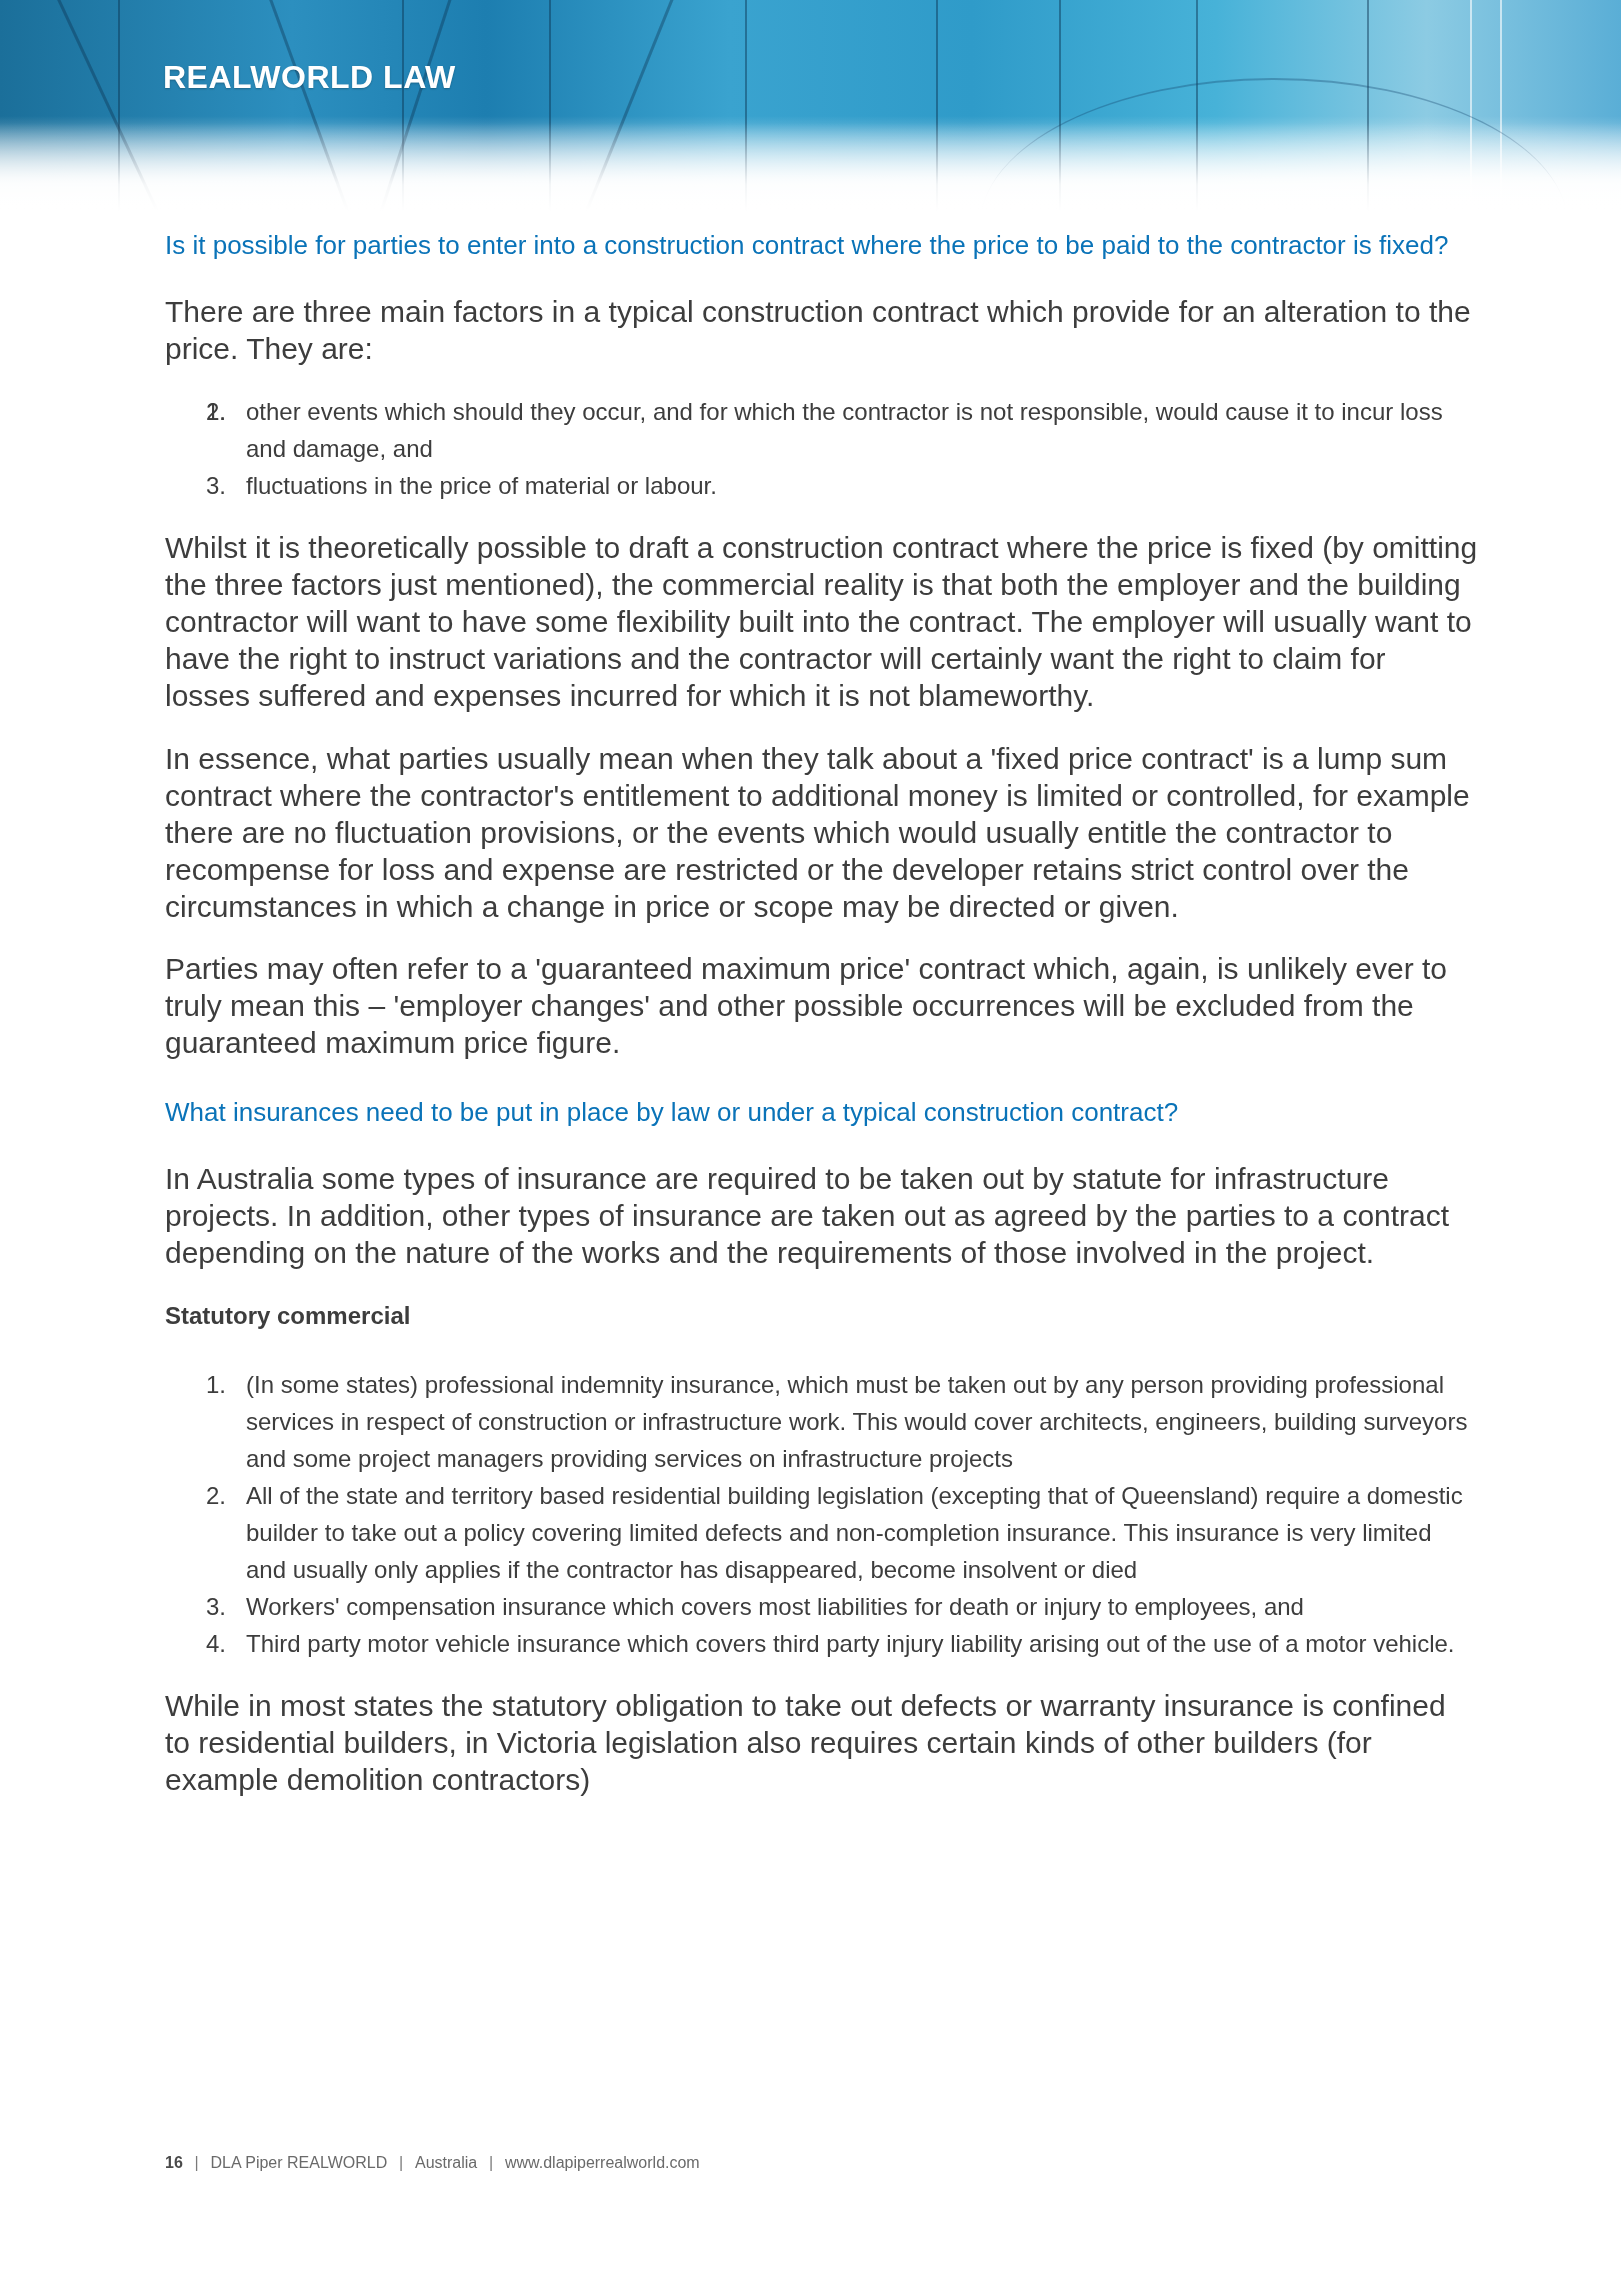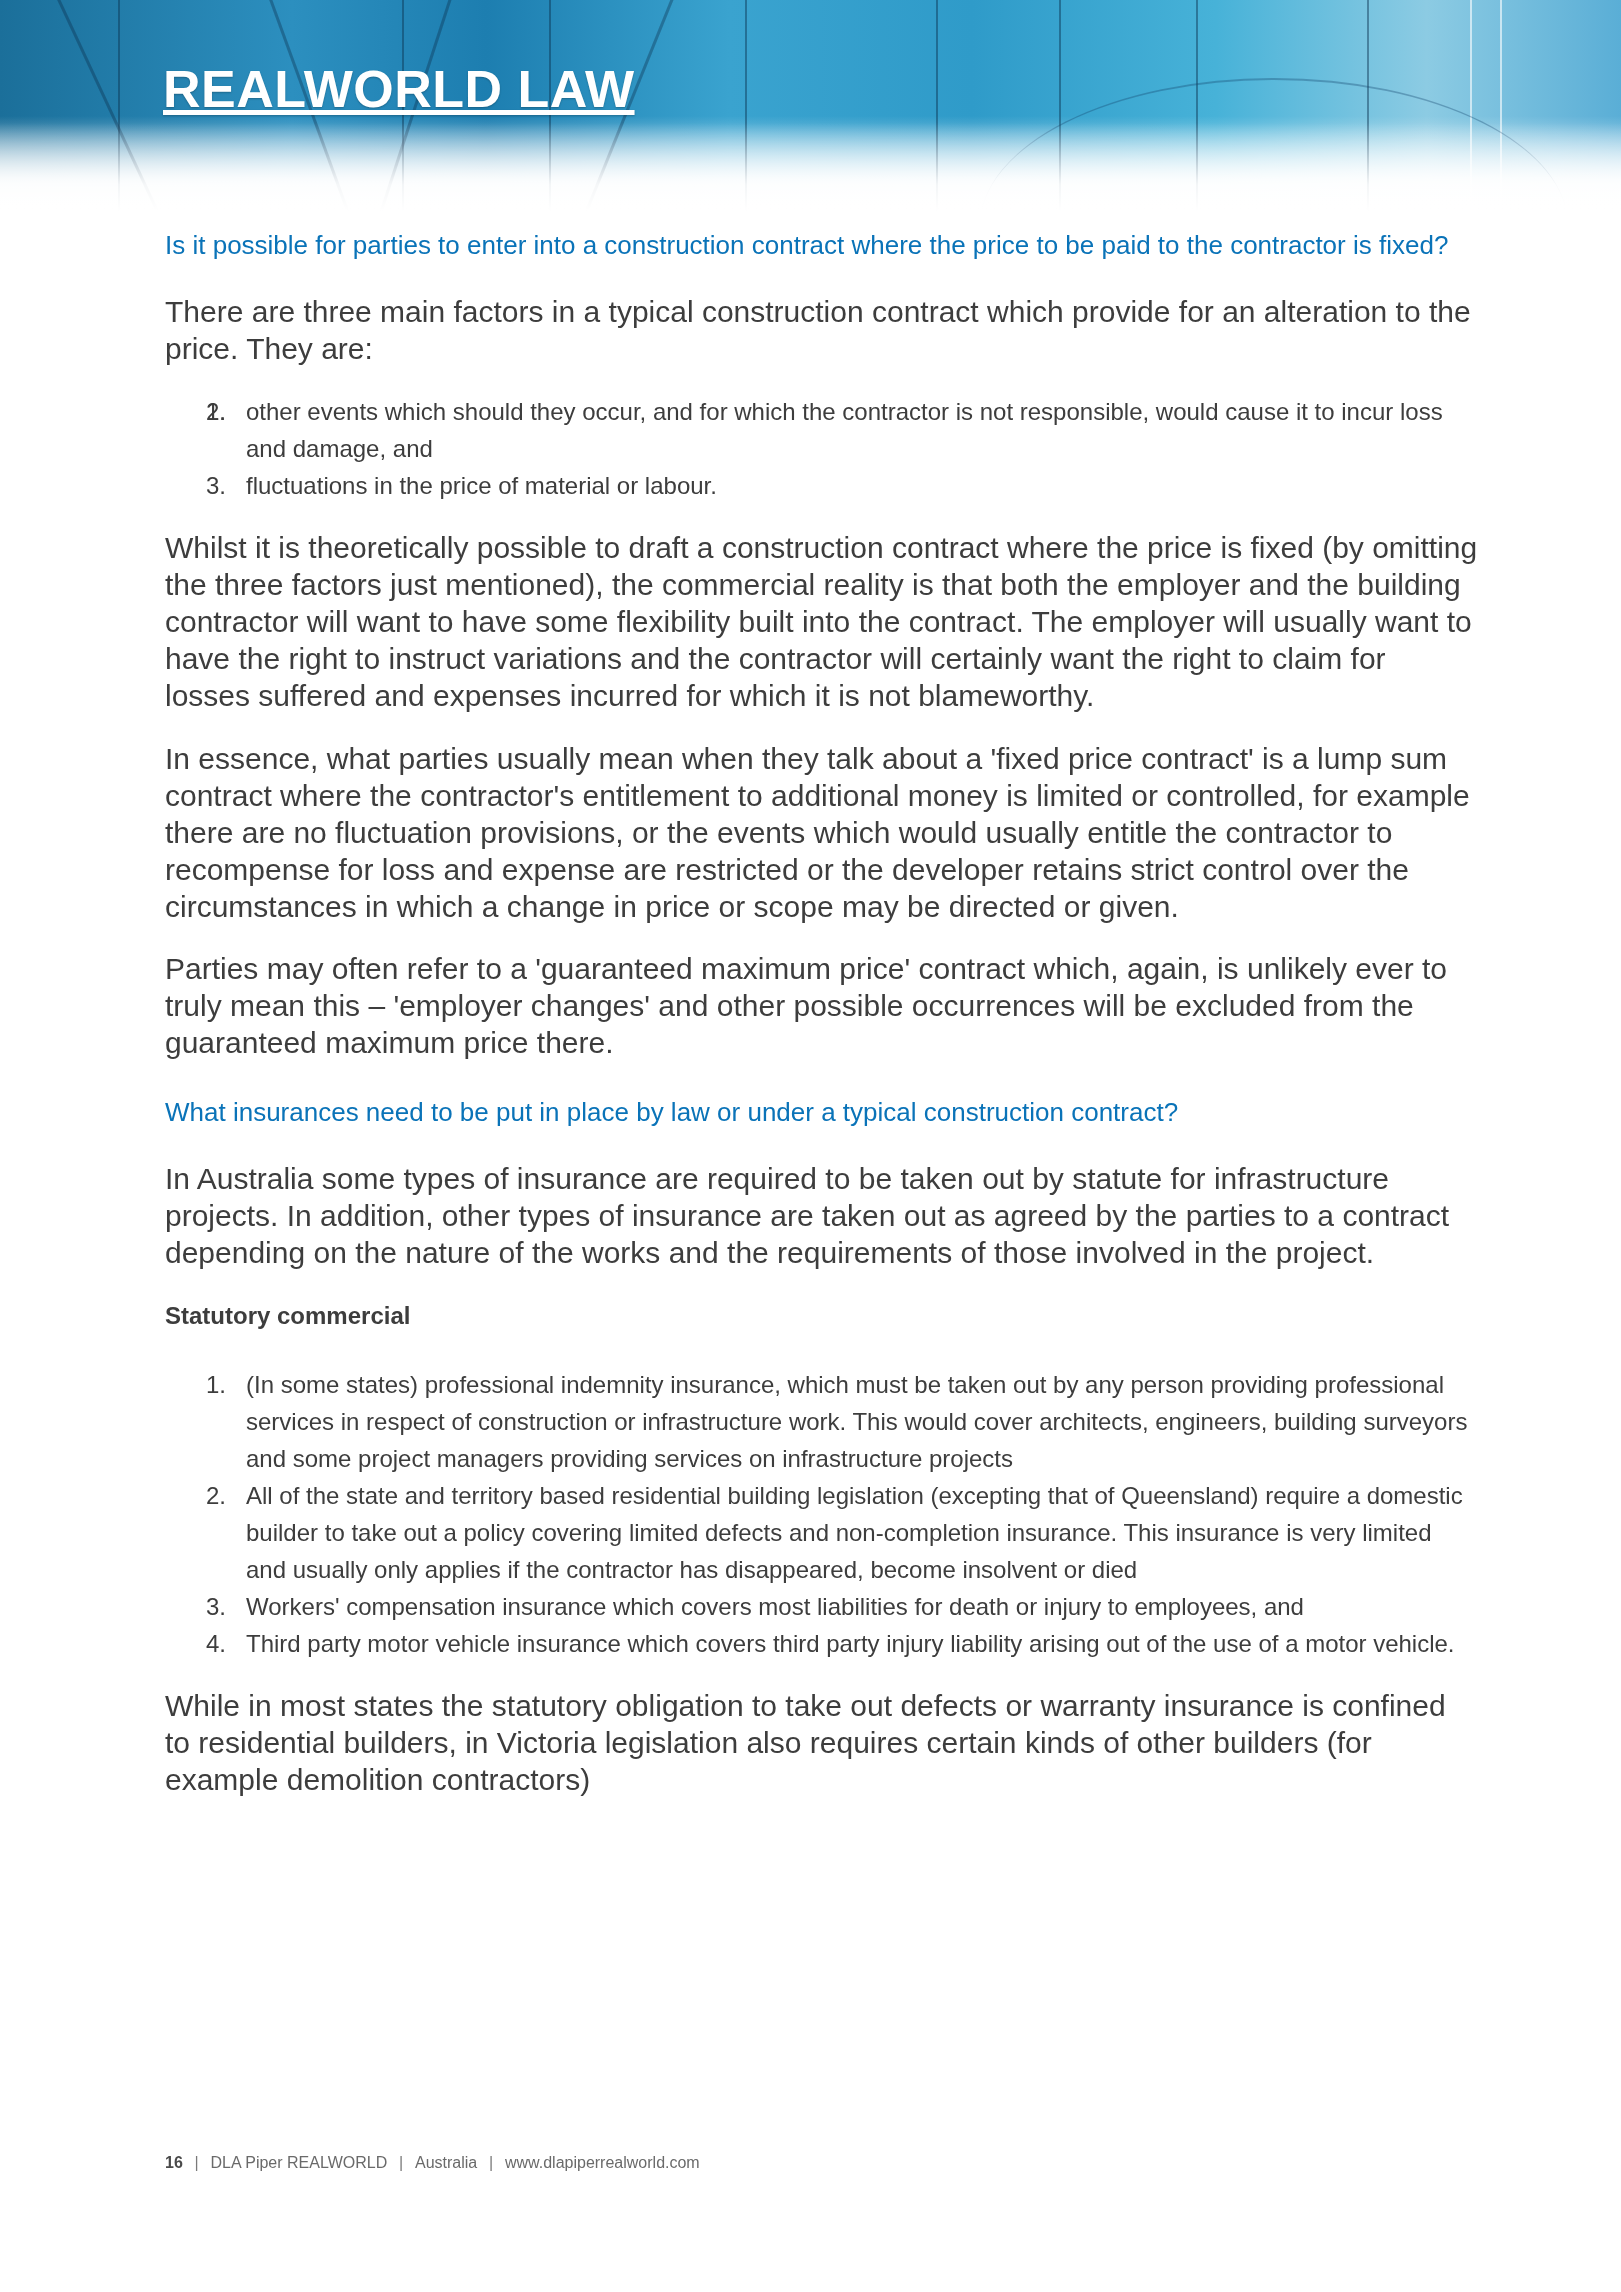--- a/index.html
+++ b/index.html
@@ -11,21 +11,21 @@
       linear-gradient(180deg, rgba(255,255,255,0) 0%, rgba(255,255,255,0) 55%, rgba(255,255,255,0.85) 85%, #ffffff 100%),
       linear-gradient(90deg, #1b6f9a 0%, #2c8fbf 18%, #1d7eb0 30%, #3aa3cf 45%, #2f9bc9 60%, #47b2d8 75%, #8ccbe3 88%, #5aaed6 100%);
   }
   .banner .glass { position: absolute; top: 0; height: 211px; width: 2px; background: rgba(10,50,80,0.45); }
   .banner .glass.light { background: rgba(255,255,255,0.6); }
   .banner .diag { position: absolute; top: -39px; width: 2.9px; height: 314px; background: rgba(10,40,70,0.35); transform-origin: top left; }
   .banner .arc { position: absolute; left: 980px; top: 78px; width: 588px; height: 294px; border-top: 2.9px solid rgba(20,70,110,0.35); border-radius: 50% 50% 0 0; }
   .banner .fade { position: absolute; left: 0; right: 0; bottom: 0; height: 88px;
     background: linear-gradient(180deg, rgba(255,255,255,0) 0%, rgba(255,255,255,0.9) 70%, #fff 100%); }
   .banner-title { position: absolute; left: 163px; top: 59px; color: #ffffff; font-weight: bold;
-    font-size: 52px; letter-spacing: 0.5px; text-shadow: 0 1px 2px rgba(0,0,0,0.25); text-decoration: underline; }
+    font-size: 32px; letter-spacing: 0.5px; text-shadow: 0 1px 2px rgba(0,0,0,0.25); }
 
   .content { position: absolute; left: 165px; top: 227px; width: 1313px; }
   .q-heading { color: #0a73b8; font-size: 26px; line-height: 37px; margin: 0 0 29px 0; font-weight: normal; }
   p { margin: 0 0 25.5px 0; font-size: 30px; line-height: 37px; }
   .sub-heading { font-weight: bold; font-size: 24px; line-height: 37px; margin: 0 0 32px 0; color: #3d3d3d; }
   ol { margin: 0 0 25.5px 0; padding: 0; list-style: none; }
   ol li { position: relative; padding-left: 81px; font-size: 24px; line-height: 37px; }
   ol li .num { position: absolute; left: 41px; top: 0; }
 
   .footer { position: absolute; left: 165px; top: 2154px; font-size: 16px; color: #6a6a6a; white-space: pre; }
@@ -58,21 +58,21 @@
 <div class="content">
   <h2 class="q-heading">Is it possible for parties to enter into a construction contract where the price to be paid to the contractor is fixed?</h2>
   <p>There are three main factors in a typical construction contract which provide for an alteration to the price. They are:</p>
   <ol>
     <li><span class="num">1.</span></li>
     <li><span class="num">2.</span><span>other events which should they occur, and for which the contractor is not responsible, would cause it to incur loss and damage, and</span></li>
     <li><span class="num">3.</span><span>fluctuations in the price of material or labour.</span></li>
   </ol>
   <p>Whilst it is theoretically possible to draft a construction contract where the price is fixed (by omitting the three factors just mentioned), the commercial reality is that both the employer and the building contractor will want to have some flexibility built into the contract. The employer will usually want to have the right to instruct variations and the contractor will certainly want the right to claim for losses suffered and expenses incurred for which it is not blameworthy.</p>
   <p>In essence, what parties usually mean when they talk about a 'fixed price contract' is a lump sum contract where the contractor's entitlement to additional money is limited or controlled, for example there are no fluctuation provisions, or the events which would usually entitle the contractor to recompense for loss and expense are restricted or the developer retains strict control over the circumstances in which a change in price or scope may be directed or given.</p>
-  <p style="margin-bottom:33px">Parties may often refer to a 'guaranteed maximum price' contract which, again, is unlikely ever to truly mean this – 'employer changes' and other possible occurrences will be excluded from the guaranteed maximum price there.</p>
+  <p style="margin-bottom:33px">Parties may often refer to a 'guaranteed maximum price' contract which, again, is unlikely ever to truly mean this – 'employer changes' and other possible occurrences will be excluded from the guaranteed maximum price figure.</p>
 
   <h2 class="q-heading">What insurances need to be put in place by law or under a typical construction contract?</h2>
   <p>In Australia some types of insurance are required to be taken out by statute for infrastructure projects. In addition, other types of insurance are taken out as agreed by the parties to a contract depending on the nature of the works and the requirements of those involved in the project.</p>
   <div class="sub-heading">Statutory commercial</div>
   <ol>
     <li><span class="num">1.</span><span>(In some states) professional indemnity insurance, which must be taken out by any person providing professional services in respect of construction or infrastructure work. This would cover architects, engineers, building surveyors and some project managers providing services on infrastructure projects</span></li>
     <li><span class="num">2.</span><span>All of the state and territory based residential building legislation (excepting that of Queensland) require a domestic builder to take out a policy covering limited defects and non-completion insurance. This insurance is very limited and usually only applies if the contractor has disappeared, become insolvent or died</span></li>
     <li><span class="num">3.</span><span>Workers' compensation insurance which covers most liabilities for death or injury to employees, and</span></li>
     <li><span class="num">4.</span><span>Third party motor vehicle insurance which covers third party injury liability arising out of the use of a motor vehicle.</span></li>
   </ol>

